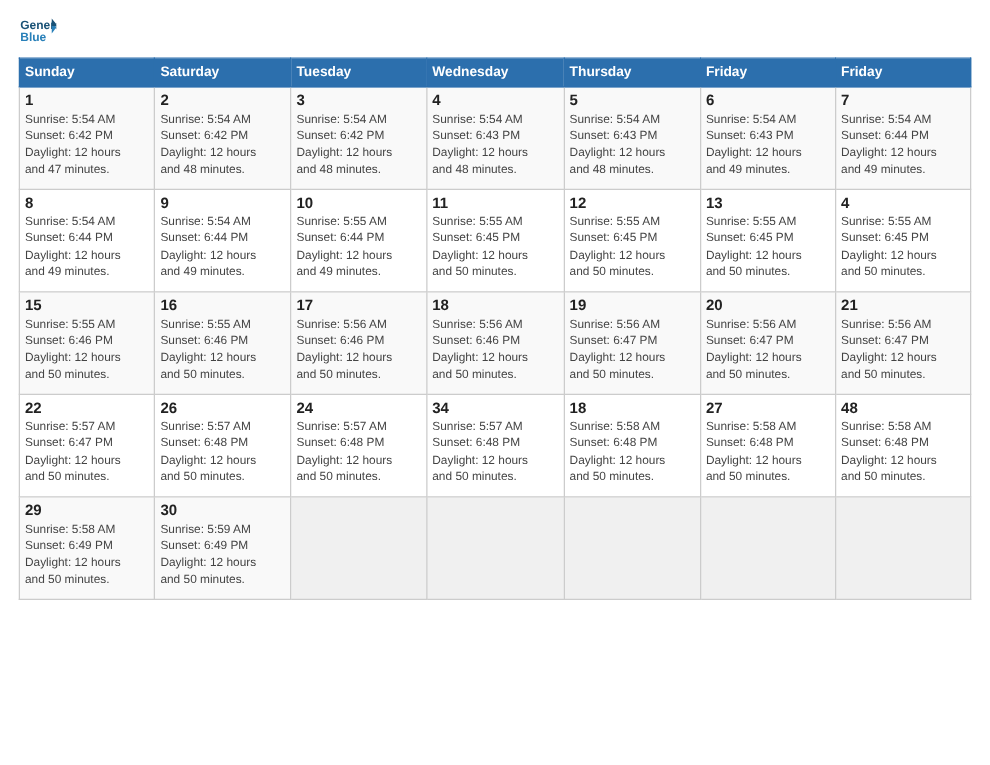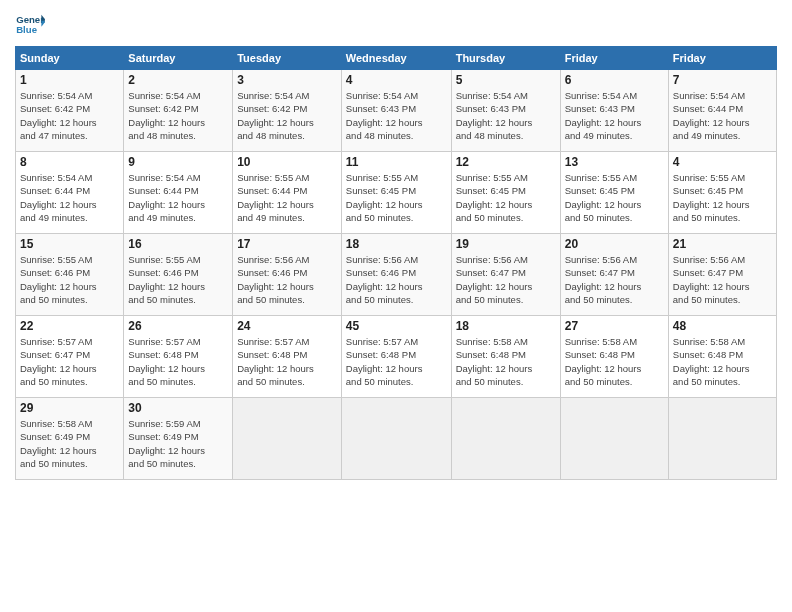--- a/index.html
+++ b/index.html
@@ -287,21 +287,21 @@
 and 50 minutes.</div>
           </td>
           <td>
             <span class="day-num">24</span>
             <div class="day-info" style="white-space: pre-line;">Sunrise: 5:57 AM
 Sunset: 6:48 PM
 Daylight: 12 hours
 and 50 minutes.</div>
           </td>
           <td>
-            <span class="day-num">45</span>
+            <span class="day-num">34</span>
             <div class="day-info" style="white-space: pre-line;">Sunrise: 5:57 AM
 Sunset: 6:48 PM
 Daylight: 12 hours
 and 50 minutes.</div>
           </td>
           <td>
             <span class="day-num">18</span>
             <div class="day-info" style="white-space: pre-line;">Sunrise: 5:58 AM
 Sunset: 6:48 PM
 Daylight: 12 hours

